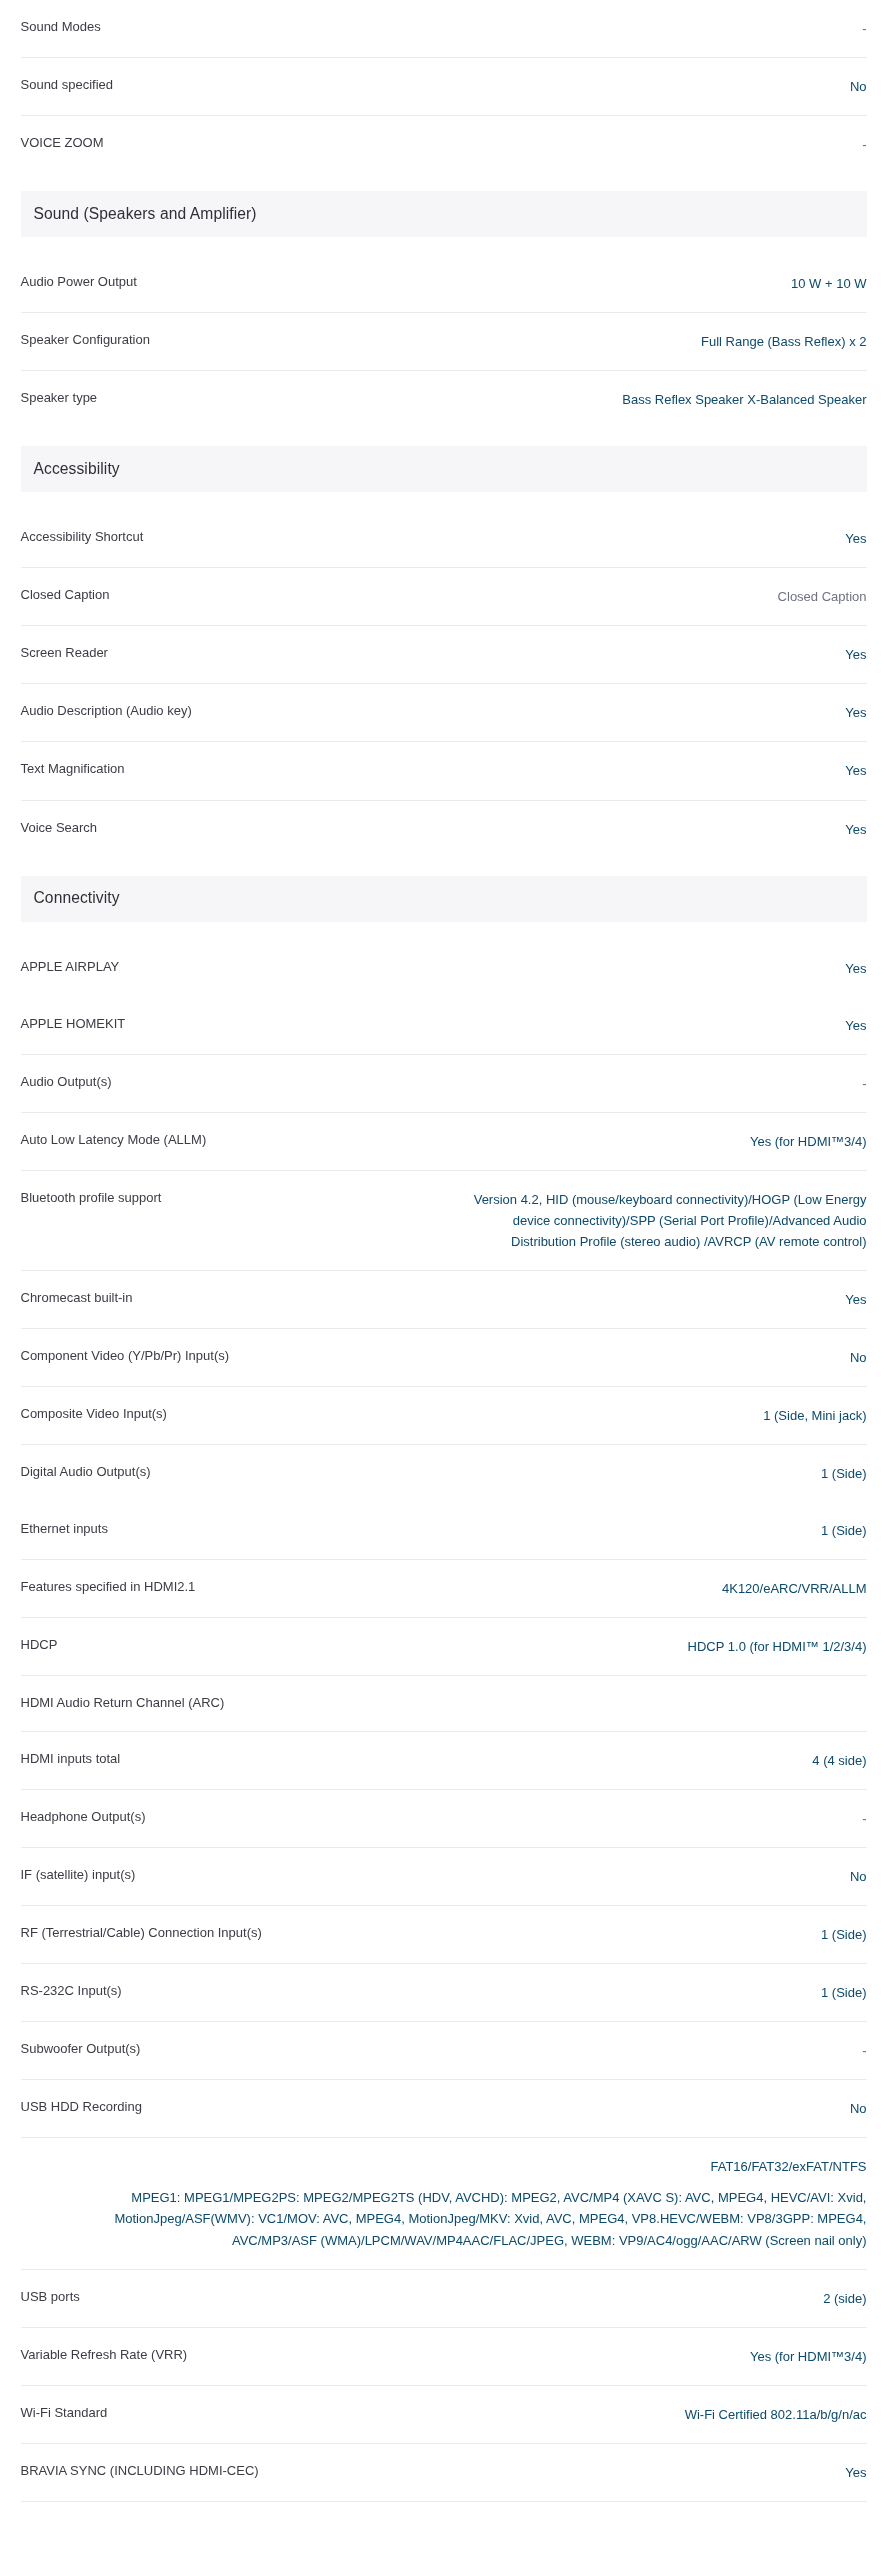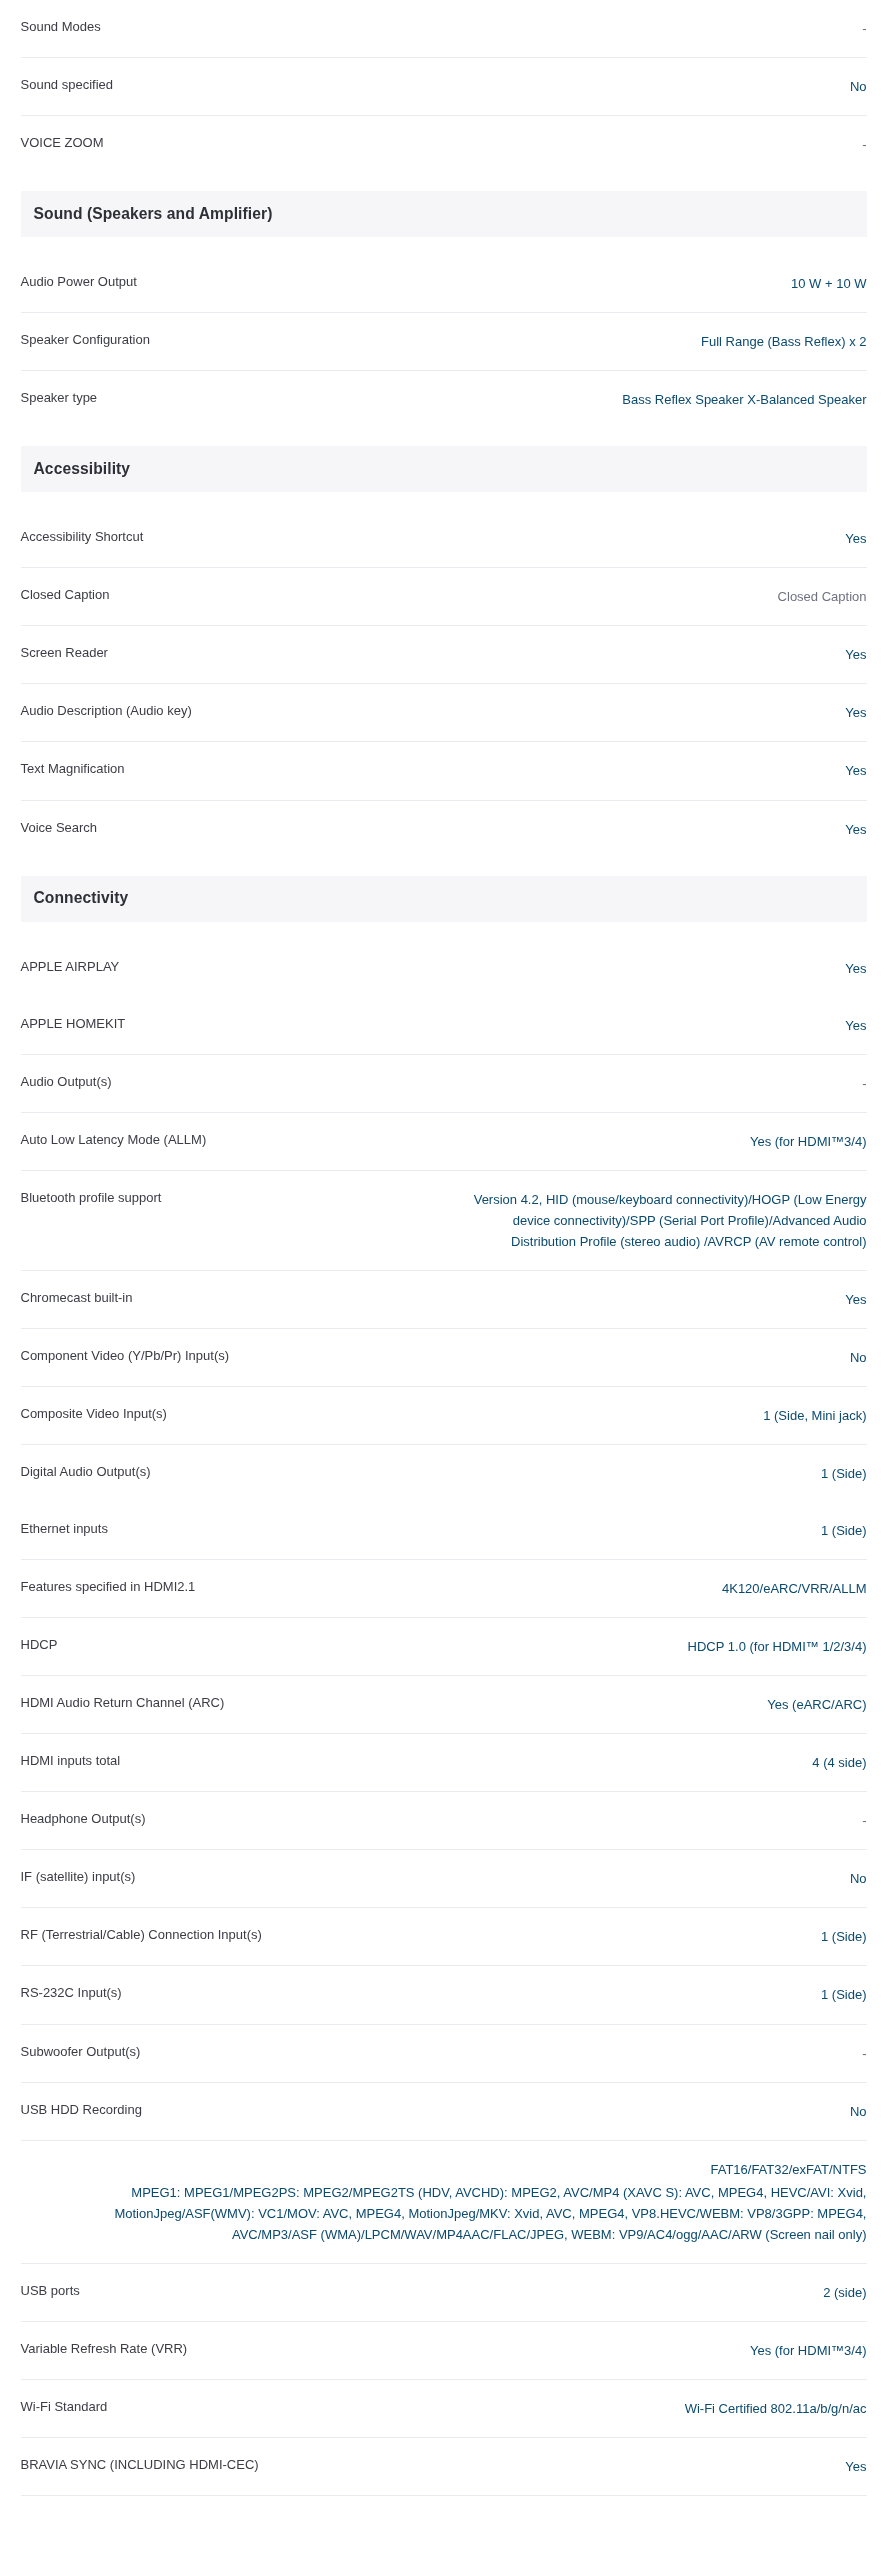--- a/index.html
+++ b/index.html
@@ -23,21 +23,21 @@
     background: #f6f6f8;
     height: 46px;
     display: flex;
     align-items: center;
     padding: 0 13px;
     box-sizing: border-box;
     margin: 0;
   }
   .section-header .section-title {
     font-size: 15.6px;
-    font-weight: 700;
+    font-weight: 400;
     color: #2f3037;
     letter-spacing: 0.1px;
     line-height: 1.2;
   }
   
   .spec-row {
     display: flex;
     align-items: flex-start;
     justify-content: space-between;
     padding: 18px 0 18px 0;
@@ -76,21 +76,21 @@
     display: block;
     text-align: right;
   }
   .spec-value.muted {
     color: #6f7180;
   }
   .spec-value.dash {
     color: #6a6a76;
   }
   .spec-value.second {
-    margin-top: 2px;
+    margin-top: 10px;
   }
   
   .gap-before {
     height: 18px;
   }
   .gap-after {
     height: 18px;
   }
 </style>
 </head>
@@ -301,23 +301,20 @@
         <span class="spec-label">HDCP</span>
       </div>
       <div class="spec-value-cell">
         <span class="spec-value">HDCP 1.0 (for HDMI™ 1/2/3/4)</span>
       </div>
     </div>
     <div class="spec-row">
       <div class="spec-label-cell">
         <span class="spec-label">HDMI Audio Return Channel (ARC)</span>
       </div>
-      <div class="spec-value-cell">
-        <span class="spec-value">Yes (eARC/ARC)</span>
-      </div>
     </div>
     <div class="spec-row">
       <div class="spec-label-cell">
         <span class="spec-label">HDMI inputs total</span>
       </div>
       <div class="spec-value-cell">
         <span class="spec-value">4 (4 side)</span>
       </div>
     </div>
     <div class="spec-row">

